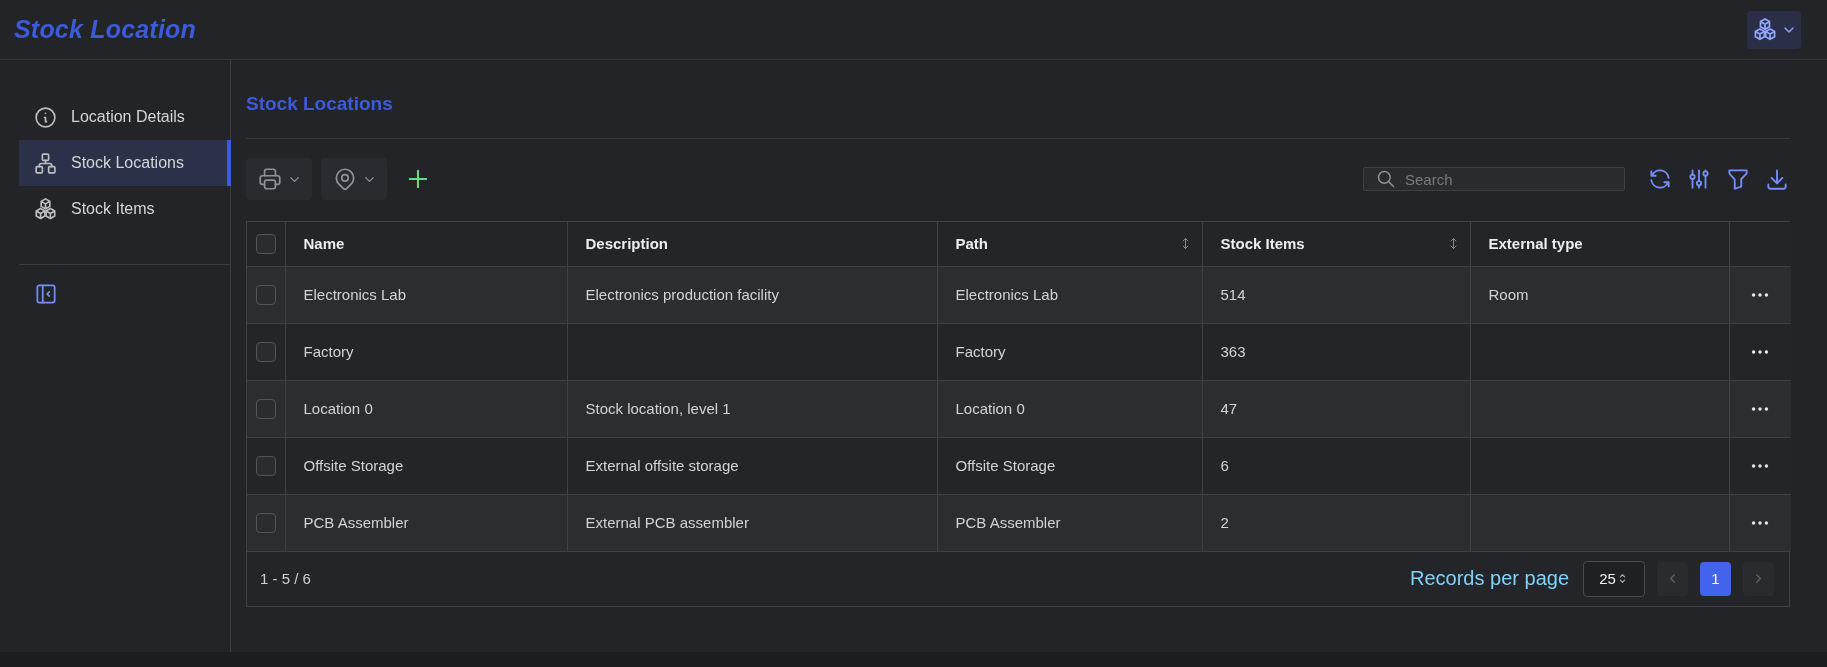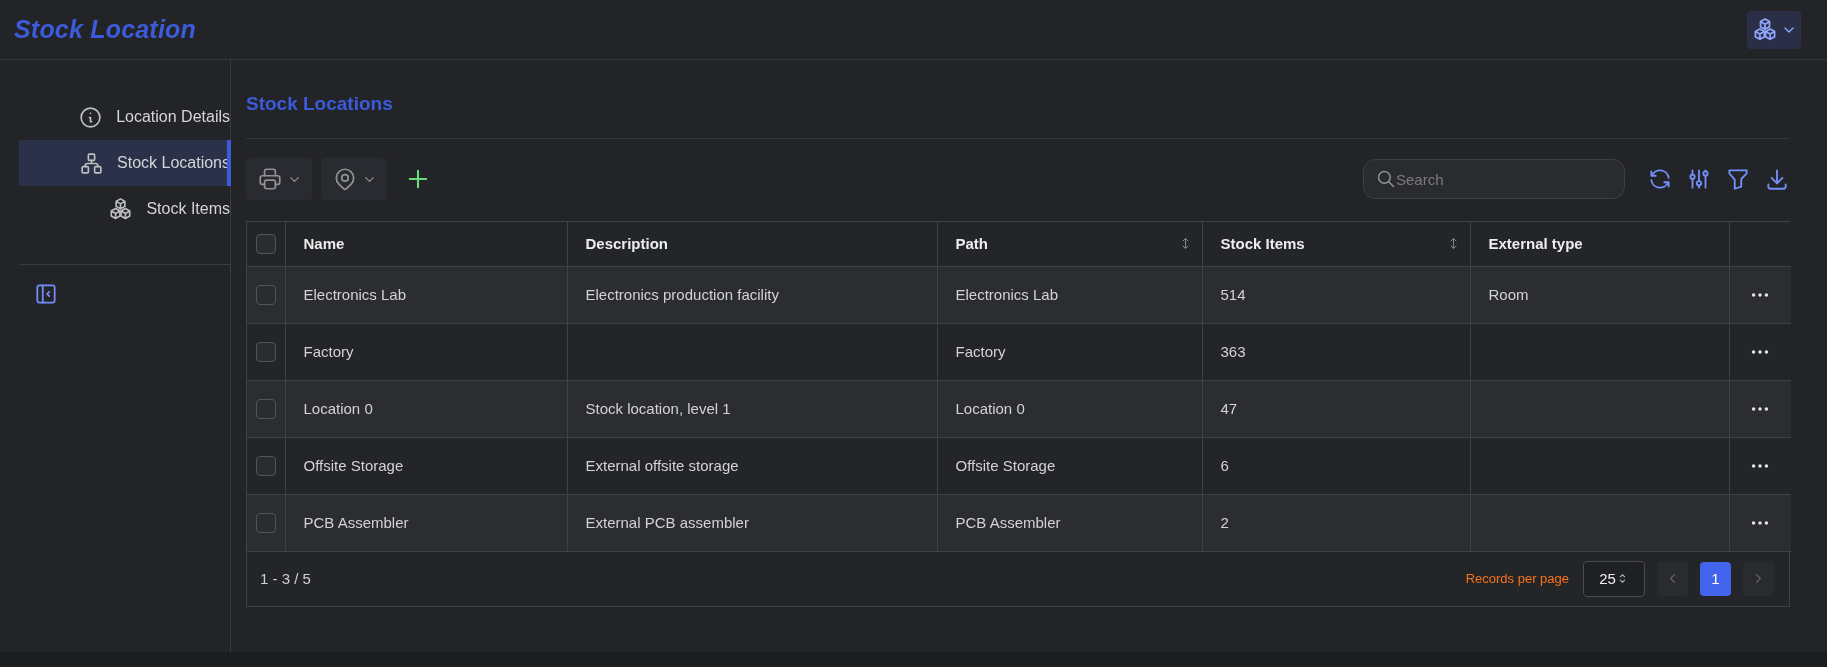--- a/index.html
+++ b/index.html
@@ -24,21 +24,21 @@
     color:var(--accent-light,#91a7ff); cursor:pointer;
   }
 
   
   .shell { display:flex; height:606px; }
 
   .sidebar { width:231px; border-right:1px solid #3a3b40; padding-top:34px; flex:none; }
   .sb-item {
     height:46px; margin-left:19px; padding-left:14px;
     display:flex; align-items:center; gap:13px;
-    font-size:16px; color:#d4d5d8; cursor:pointer; position:relative;justify-content:flex-end;
+    font-size:16px; color:#d4d5d8; cursor:pointer; position:relative;
   }
   .sb-item .sb-icon { color:#bcbec2; }
   .sb-item.active { background:var(--active-tab-bg,#2b3148); }
   .sb-item.active::after {
     content:""; position:absolute; right:-1px; top:0; bottom:0; width:4px;
     background:var(--accent,#3b5bdb);
   }
   .sb-divider { border:none; border-top:1px solid #3a3b40; margin:32px 0 0 19px; }
   .sb-collapse { margin:16px 0 0 33px; color:var(--icon-blue,#748ffc); cursor:pointer; width:26px; }
 
@@ -51,22 +51,22 @@
   .toolbar-left { display:flex; align-items:center; gap:9px; }
   .tool-btn {
     height:42px; width:66px; border-radius:4px; background:#2a2b30;
     display:flex; align-items:center; justify-content:center; gap:4px;
     color:#8f9196; cursor:pointer;
   }
   .plus-btn { width:44px; height:42px; display:flex; align-items:center; justify-content:center;
     color:var(--green,#69db7c); cursor:pointer; background:transparent; border:none; }
   .toolbar-right { display:flex; align-items:center; gap:13px; }
   .search-box {
-    width:262px; height:40px; background:#2a2b2e; border:1px solid #3e3f44; border-radius:12px;
-    display:flex; align-items:center; padding:0 10px 0 12px; color:#8f9196; margin-right:9px;
+    width:262px; height:24px; background:#2a2b2e; border:1px solid #3e3f44; border-radius:2px;
+    display:flex; align-items:center; padding:0 10px 0 12px; gap:9px; color:#8f9196; margin-right:9px;
   }
   .search-box input {
     flex:1; background:transparent; border:none; outline:none;
     font-family:"Liberation Sans",sans-serif; font-size:15px; color:#e4e5e8; min-width:0;
   }
   .search-box input::placeholder { color:#7a7b80; }
   .action-icon { color:var(--icon-blue,#748ffc); cursor:pointer; }
 
   
   .table-wrap { margin-top:21px; border:1px solid #404147; }
@@ -90,21 +90,21 @@
   }
   .dots { color:#e6e7e9; cursor:pointer; display:flex; justify-content:center; }
 
   
   .tfooter {
     height:54px; display:flex; align-items:center; justify-content:space-between;
     padding:0 15px 0 13px; background:#242529;
   }
   .range-label { font-size:15px; color:#cfd0d3; }
   .tfooter-right { display:flex; align-items:center; gap:12px; }
-  .rpp-label { font-size:13px; color:#f97316; margin-right:2px; }
+  .rpp-label { font-size:20px; color:#7dd3fc; margin-right:2px; }
   .page-size-select {
     width:62px; height:36px; border:1px solid #4a4b50; border-radius:4px; background:#1f2023;
     display:flex; align-items:center; justify-content:center; 
     font-size:15px; color:#f0f1f3; cursor:pointer;
   }
   .page-size-select .sel-icon { color:#a9aaae; }
   .pg-btn {
     width:31px; height:34px; border-radius:4px; background:#2a2b2f;
     display:flex; align-items:center; justify-content:center; color:#606166; cursor:pointer;
     font-size:15px; border:none;
@@ -409,21 +409,21 @@
                     <circle cx="12" cy="12" r="1.9"></circle>
                     <circle cx="19" cy="12" r="1.9"></circle>
                   </svg>
                 </span>
               </td>
           </tr>
         </tbody>
       </table>
 
       <div class="tfooter">
-        <span class="range-label">1 - 3 / 5</span>
+        <span class="range-label">1 - 5 / 6</span>
         <div class="tfooter-right">
           <span class="rpp-label">Records per page</span>
           <div class="page-size-select">
             <span>25</span>
             <span class="sel-icon">
               <svg width="13" height="13" viewBox="0 0 24 24" fill="none" stroke="currentColor" stroke-width="2.2" stroke-linecap="round" stroke-linejoin="round">
                   <path d="M8 9l4-4 4 4"></path>
                   <path d="M8 15l4 4 4-4"></path>
                 </svg>
             </span>

